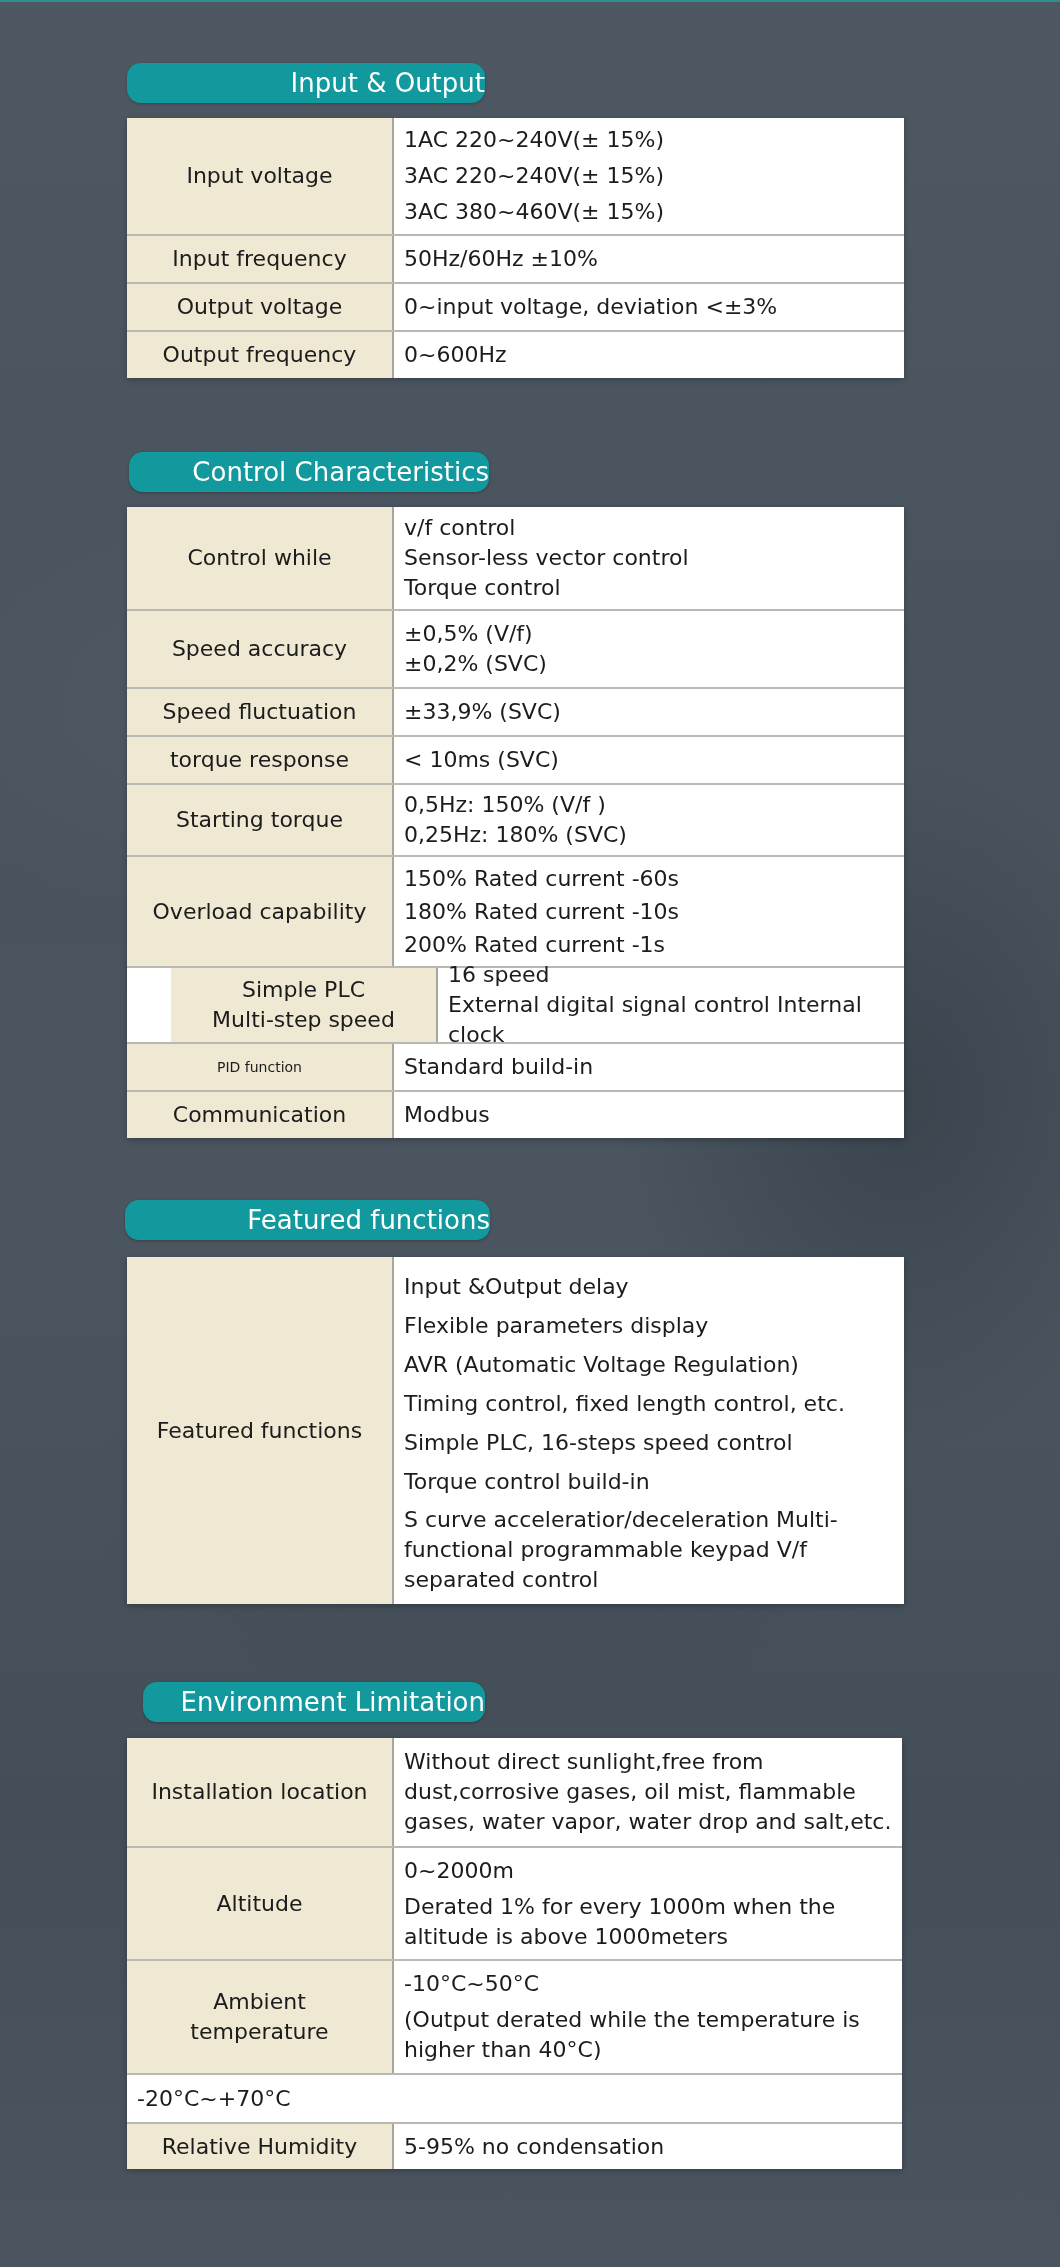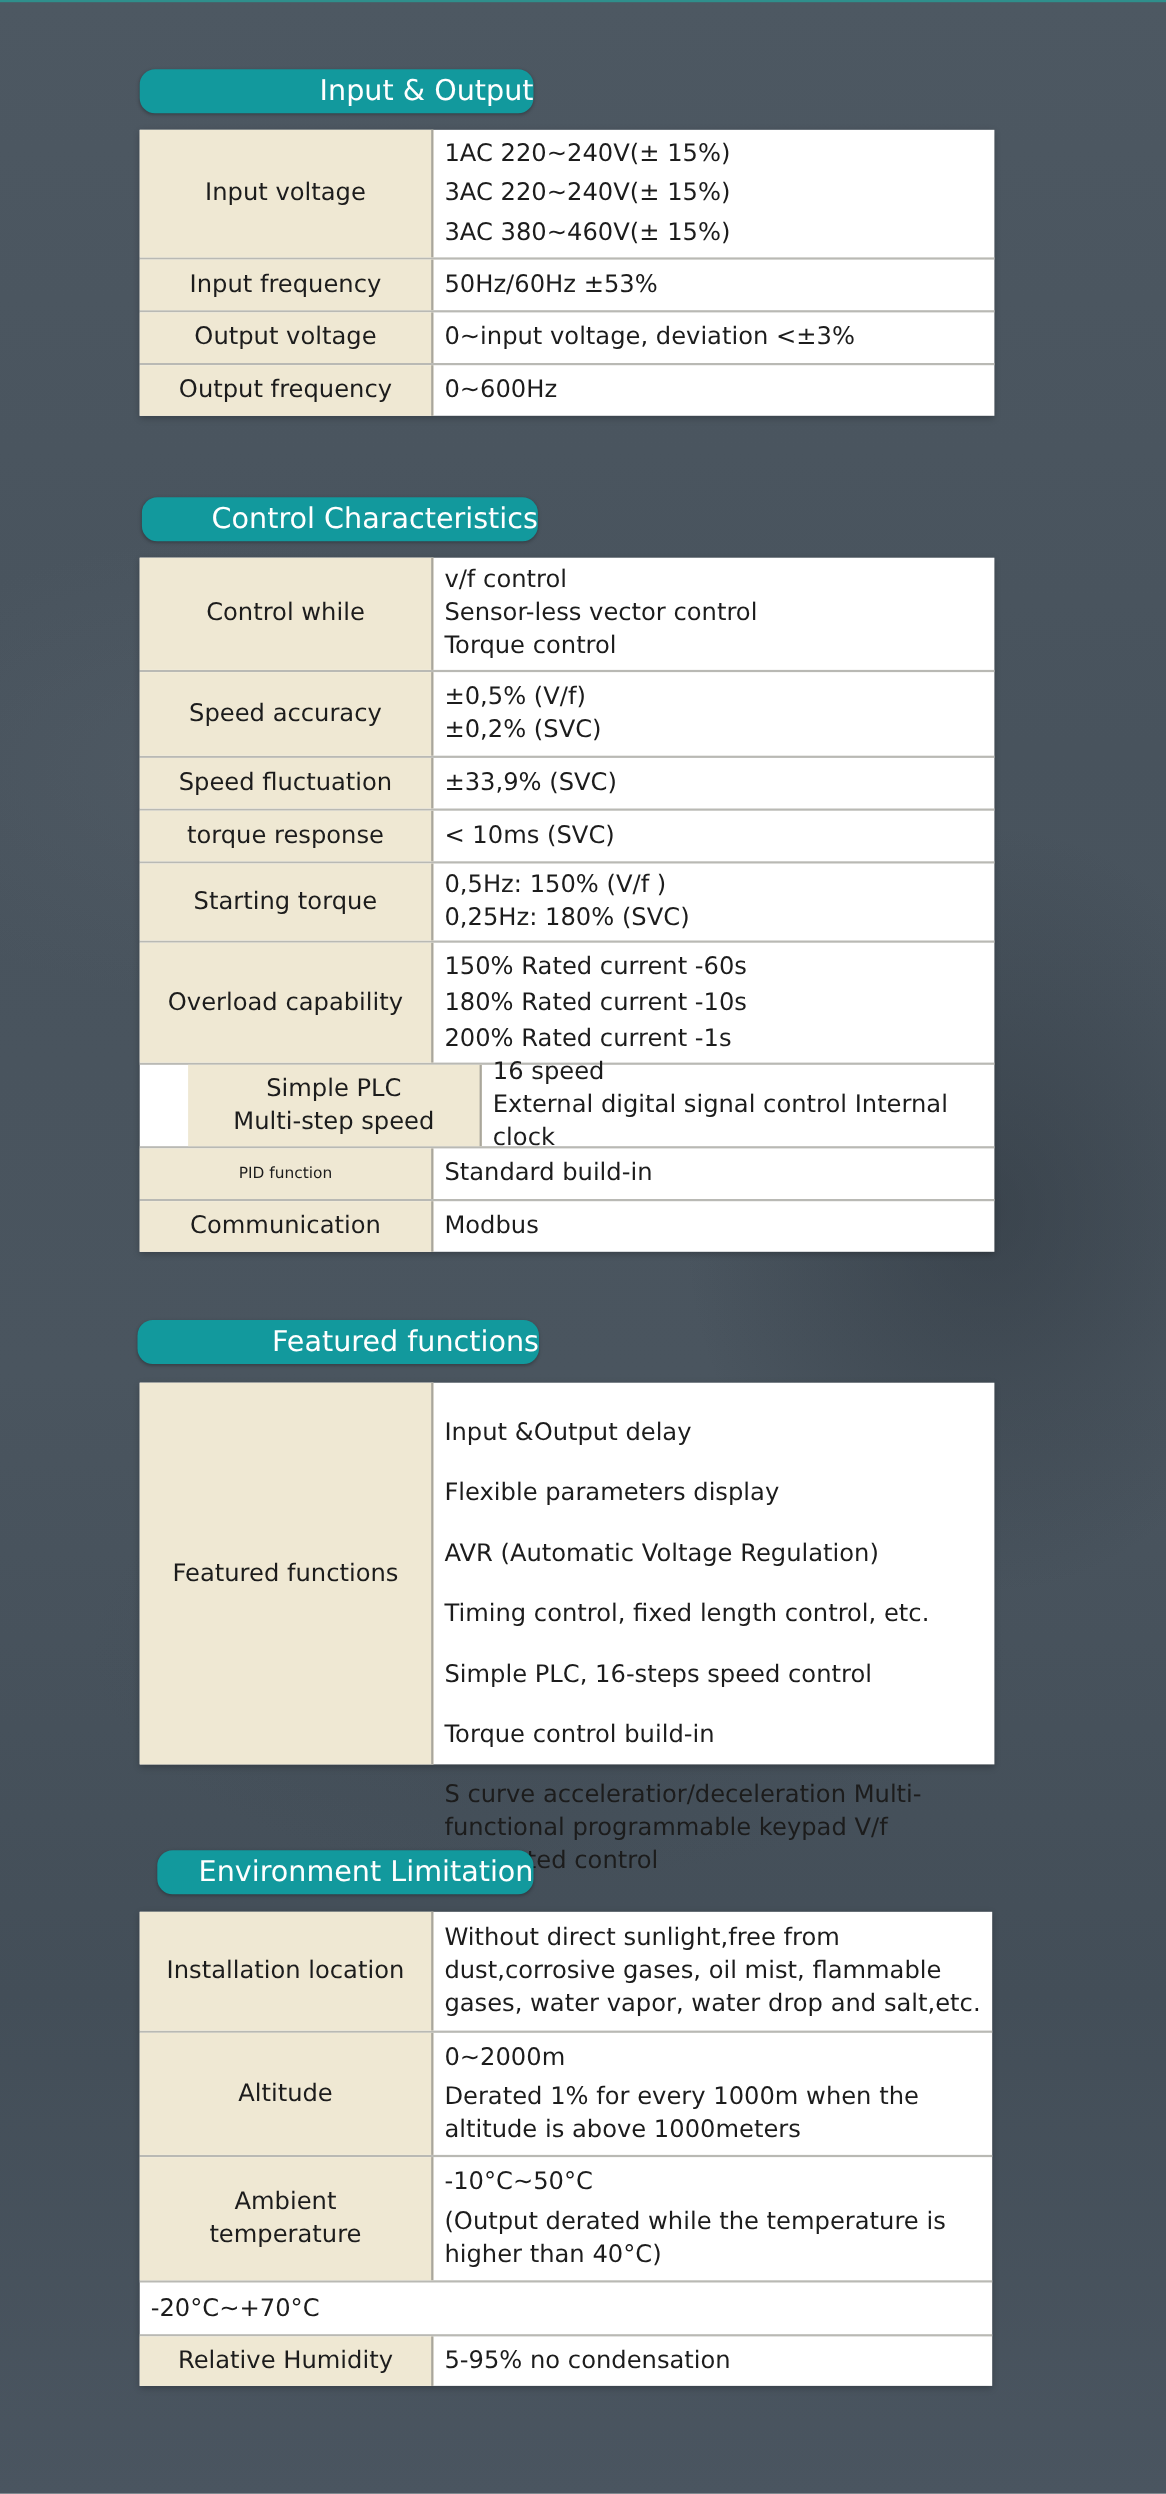--- a/index.html
+++ b/index.html
@@ -34,21 +34,21 @@
     line-height: 30px; padding: 0 19px; box-sizing: border-box;
   }
   .lbl.small { font-size: 14px; }
   .val {
     flex: 1; padding: 0 10px 0 10px; box-sizing: border-box;
     display: flex; flex-direction: column; justify-content: center;
   }
   .val span { display: block; }
   .t1 .val span { line-height: 36px; }
   .t2 .val span { line-height: 30px; }
-  .t3 .val span { line-height: 39px; margin-top: 16px; }
+  .t3 .val span { line-height: 39px; }
   .t3 .val span.wrap { line-height: 30px; padding-top: 4px; }
   .t4 .val span { line-height: 30px; }
   .t4 .val span.gap { margin-top: 6px; }
 </style>
 </head>
 <body>
 
 <div class="topline"></div>
 
 <div class="pill" style="left:127px;top:63px;width:358px;">Input &amp; Output</div>
@@ -57,21 +57,21 @@
     <div class="lbl">Input voltage</div>
     <div class="val">
       <span>1AC 220~240V(± 15%)</span>
       <span>3AC 220~240V(± 15%)</span>
       <span>3AC 380~460V(± 15%)</span>
     </div>
   </div>
   <div class="row" style="height:46px;">
     <div class="lbl">Input frequency</div>
     <div class="val">
-      <span>50Hz/60Hz ±53%</span>
+      <span>50Hz/60Hz ±10%</span>
     </div>
   </div>
   <div class="row" style="height:46px;">
     <div class="lbl">Output voltage</div>
     <div class="val">
       <span>0~input voltage, deviation &lt;±3%</span>
     </div>
   </div>
   <div class="row" style="height:46px;">
     <div class="lbl">Output frequency</div>

